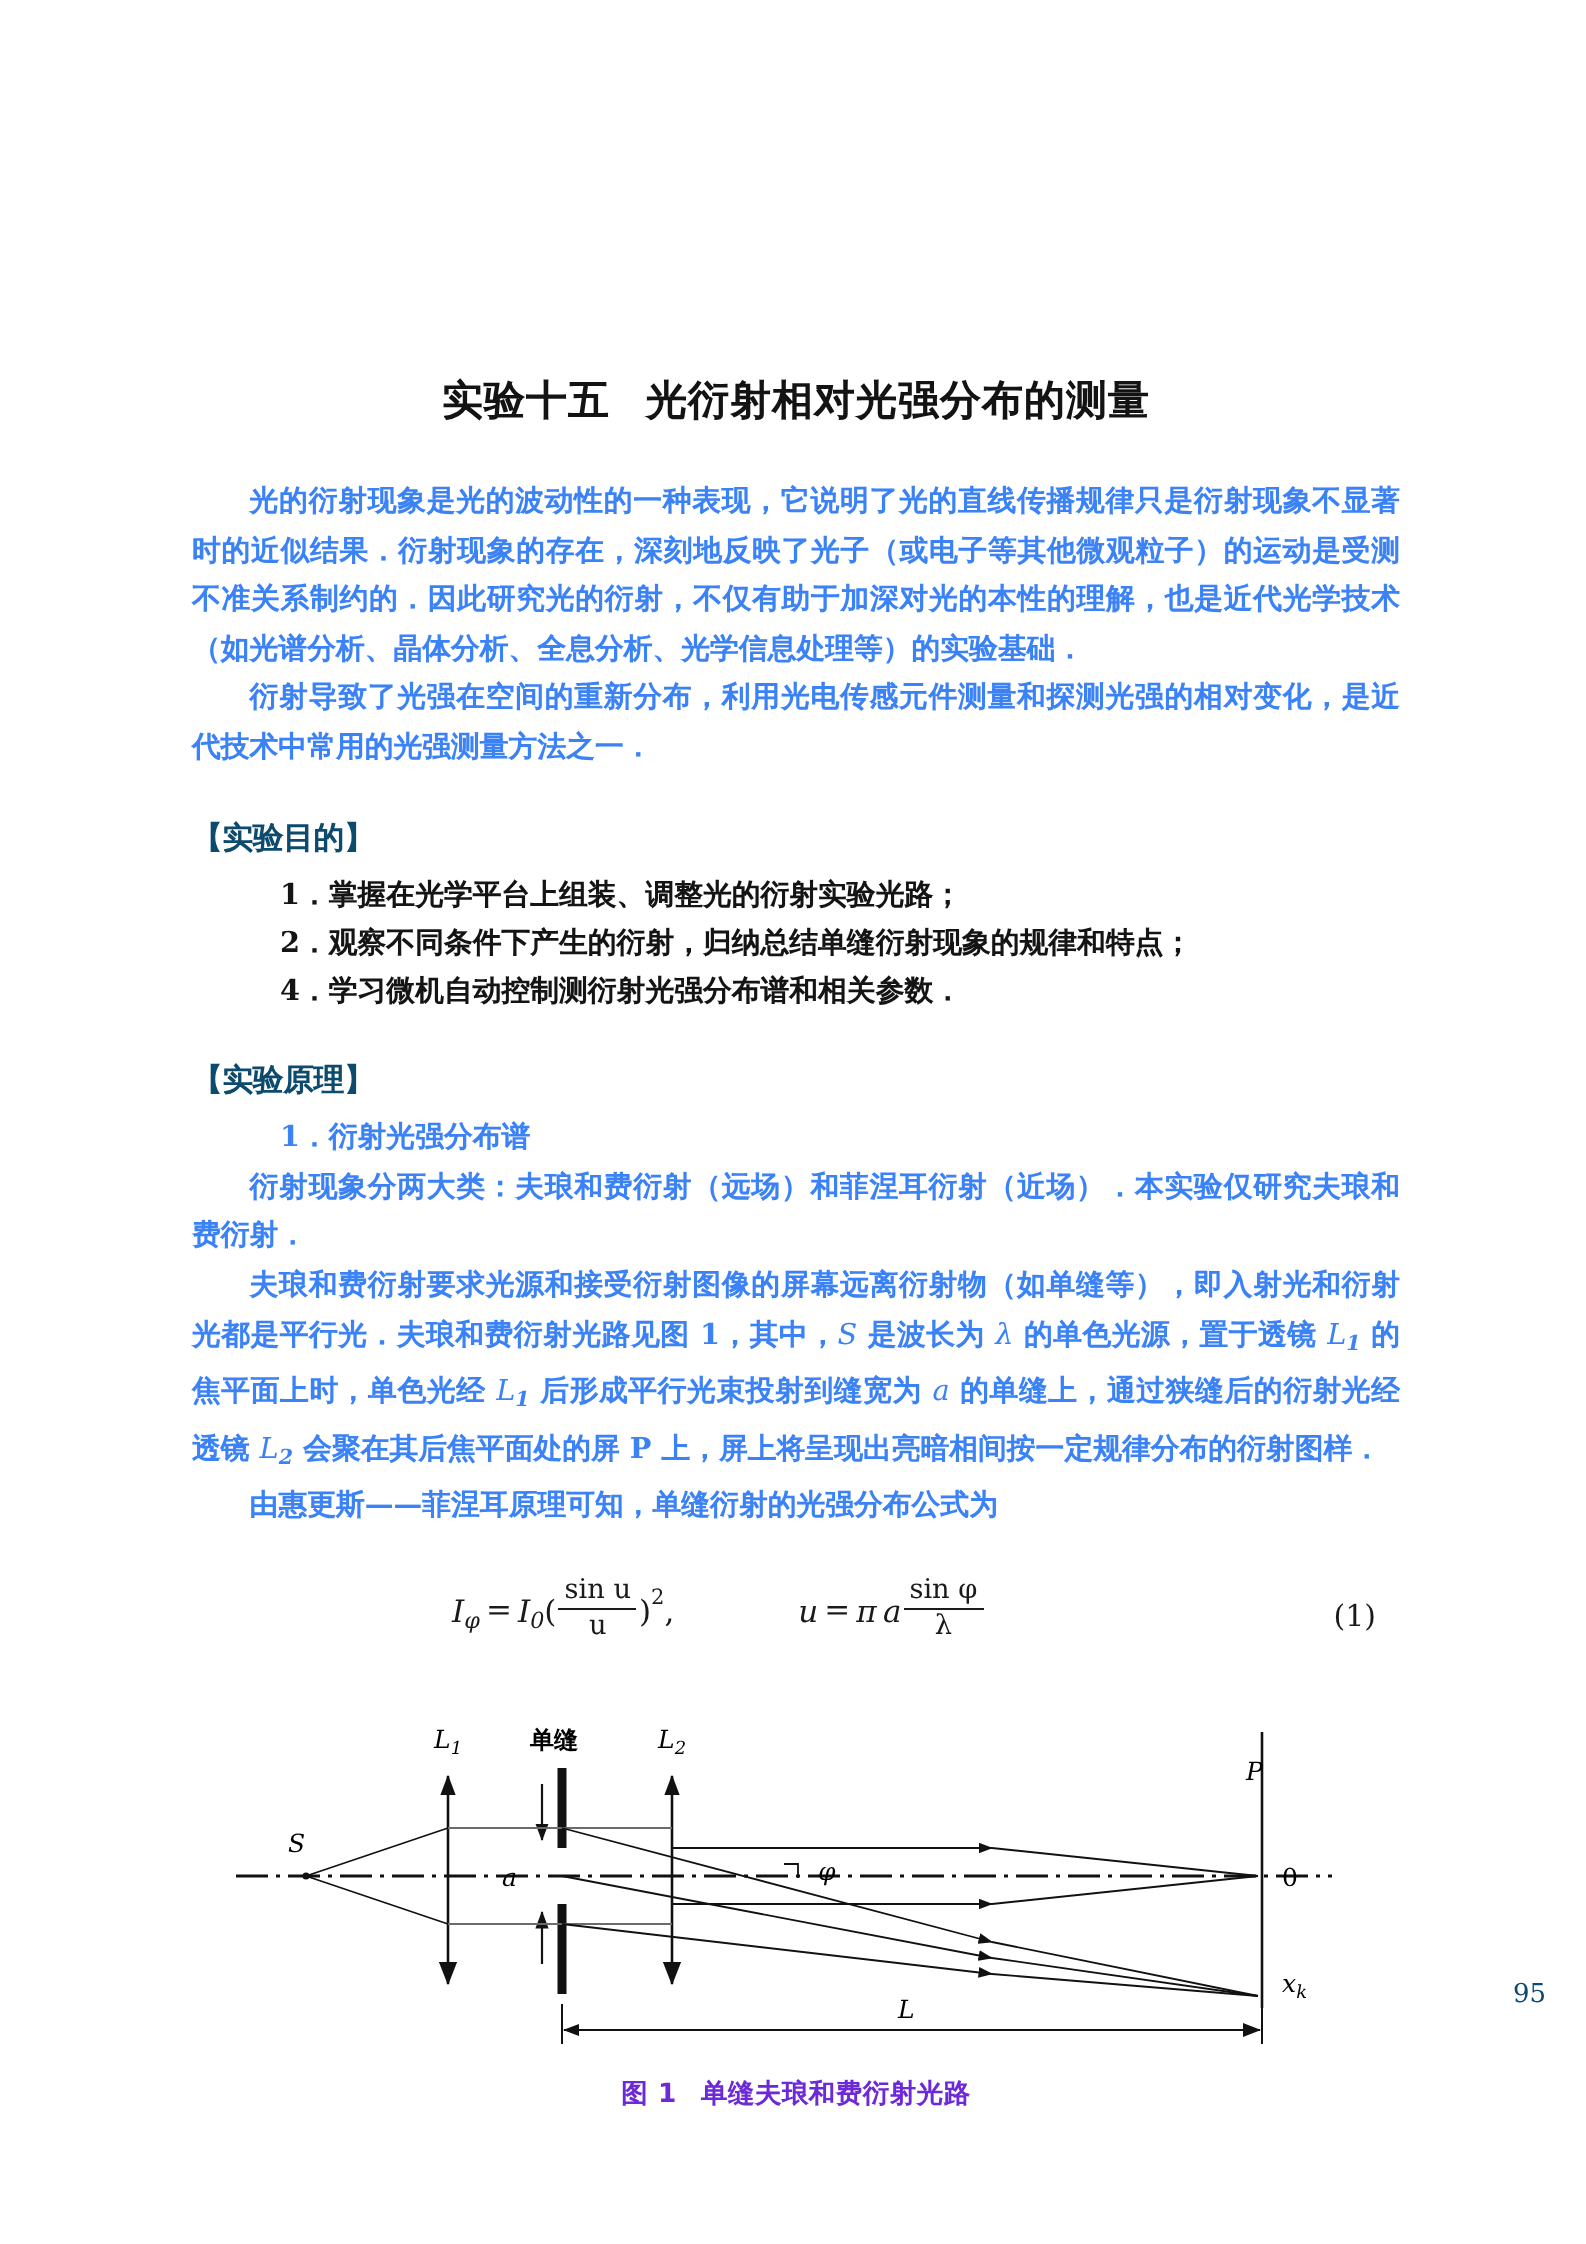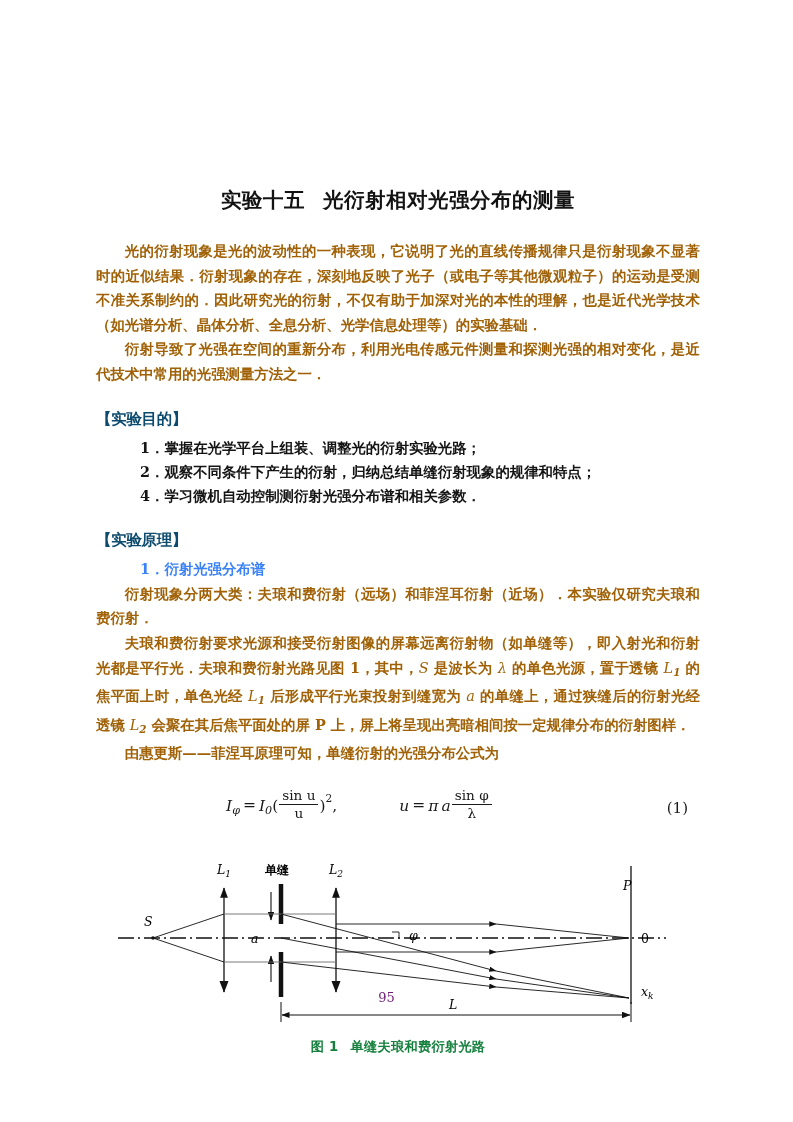--- a/index.html
+++ b/index.html
@@ -44,21 +44,21 @@
   .title-gap { display: inline-block; width: 18px; }
 
   
   .para {
     font-size: 14.4px;
     line-height: 24.6px;
     text-align: justify;
     text-justify: inter-ideograph;
     margin: 0;
     text-indent: 2em;
-    color: #a16207;
+    color: #3b82f6;
     font-weight: 600;
   }
   .para.first { margin-top: 25px; }
 
   .section-head {
     font-size: 15.4px;
     font-weight: bold;
     margin: 0;
     padding-top: 22px;
     padding-bottom: 6px;
@@ -157,33 +157,33 @@
     margin: 0;
     padding-top: 8px;
   }
   .fig-caption {
     text-align: center;
     font-size: 13.2px;
     font-weight: bold;
     margin: 0;
     padding-top: 10px;
     font-family: "DejaVu Sans", "Liberation Sans", sans-serif;
-    color: #15803d;
+    color: #6d28d9;
     letter-spacing: 0.3px;
   }
   .cap-gap { display: inline-block; width: 12px; }
 
   .page-number {
     position: absolute;
     left: 0;
     top: 990px;
     width: 773px;
-    text-align: center;
+    text-align: right;
     font-size: 13px;
-    color: #701a75;
+    color: #0c4a6e;
     font-family: "DejaVu Serif", "Liberation Serif", serif;
   }
 
   svg text { font-family: "DejaVu Serif", "Liberation Serif", serif; }
 </style>
 </head>
 <body>
 
 <div class="page">
 

